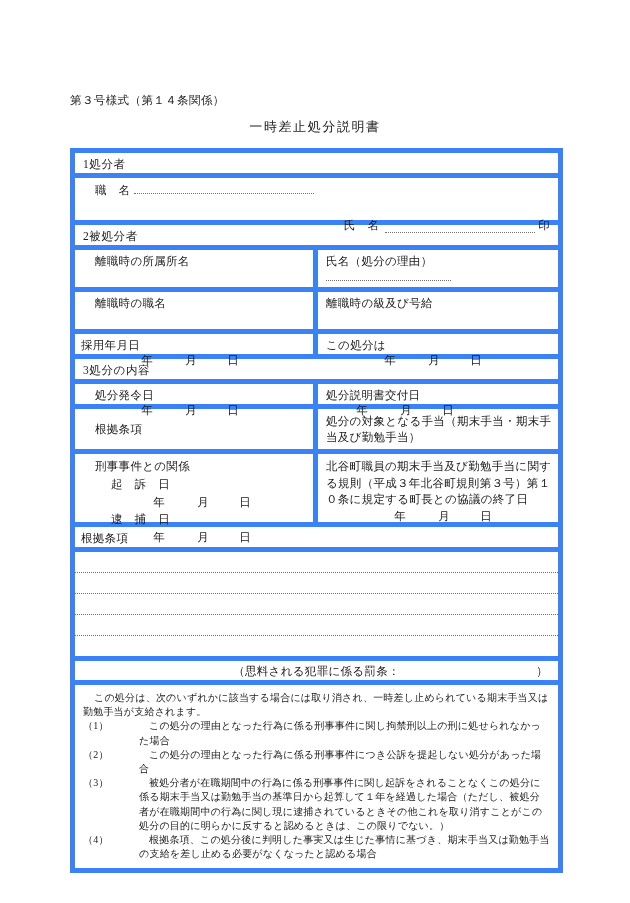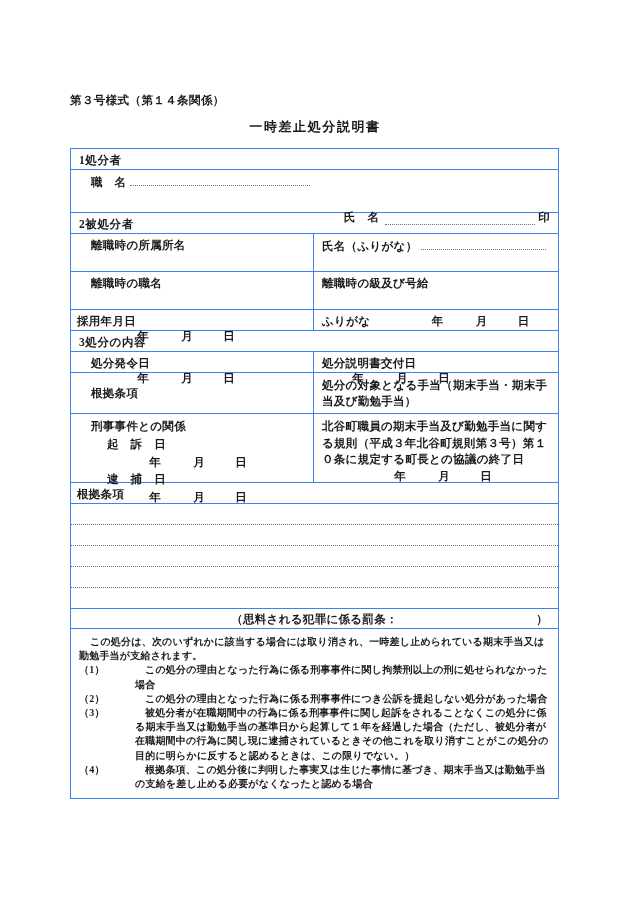--- a/index.html
+++ b/index.html
@@ -13,21 +13,20 @@
     font-family: "Liberation Serif", "DejaVu Serif", serif;
     color: #1a1a1a;
     position: relative;
     overflow: hidden;
   }
   .page {
     position: absolute;
     left: 0; top: 0;
     width: 630px;
     height: 635px;
-    font-weight: bold;
   }
   .form-code {
     position: absolute;
     left: 70px;
     top: 93px;
     font-size: 11.5px;
     letter-spacing: 0.4px;
     white-space: nowrap;
   }
   .doc-title {
@@ -43,21 +42,21 @@
     position: absolute;
     left: 70px;
     top: 148px;
     width: 488px;
     border-collapse: collapse;
     table-layout: fixed;
     font-size: 11.5px;
     letter-spacing: 0.3px;
   }
   .form-table td {
-    border: 1px solid #3b82f6;
+    border: 5px solid #3b82f6;
     padding: 0;
     vertical-align: top;
   }
   .cell {
     padding: 4px 6px 4px 8px;
     box-sizing: border-box;
   }
   .sec-head {
     letter-spacing: 0.6px;
   }
@@ -194,21 +193,21 @@
         <td colspan="2">
           <div class="cell sec-head row-h-short">2被処分者</div>
         </td>
       </tr>
       <tr>
         <td>
           <div class="cell indent row-h-tall">離職時の所属所名</div>
         </td>
         <td>
           <div class="cell row-h-tall">
-            <span>氏名（ふりがな）</span>
+            <span>氏名（処分の理由）</span>
             <span class="dotline" style="width:125px"></span>
           </div>
         </td>
       </tr>
       <tr>
         <td>
           <div class="cell indent row-h-tall">離職時の職名</div>
         </td>
         <td>
           <div class="cell row-h-tall">離職時の級及び号給</div>
@@ -218,21 +217,21 @@
         <td>
           <div class="cell row-h-short" style="padding-left:6px">
             <span>採用年月日</span>
             <span class="ymd" style="margin-left:44px">
               <span class="y">年</span><span class="m">月</span><span class="d">日</span>
             </span>
           </div>
         </td>
         <td>
           <div class="cell row-h-short">
-            <span>ふりがな</span>
+            <span>この処分は</span>
             <span class="ymd" style="margin-left:42px">
               <span class="y">年</span><span class="m">月</span><span class="d">日</span>
             </span>
           </div>
         </td>
       </tr>
 
       <tr>
         <td colspan="2">
           <div class="cell sec-head row-h-short">3処分の内容</div>

